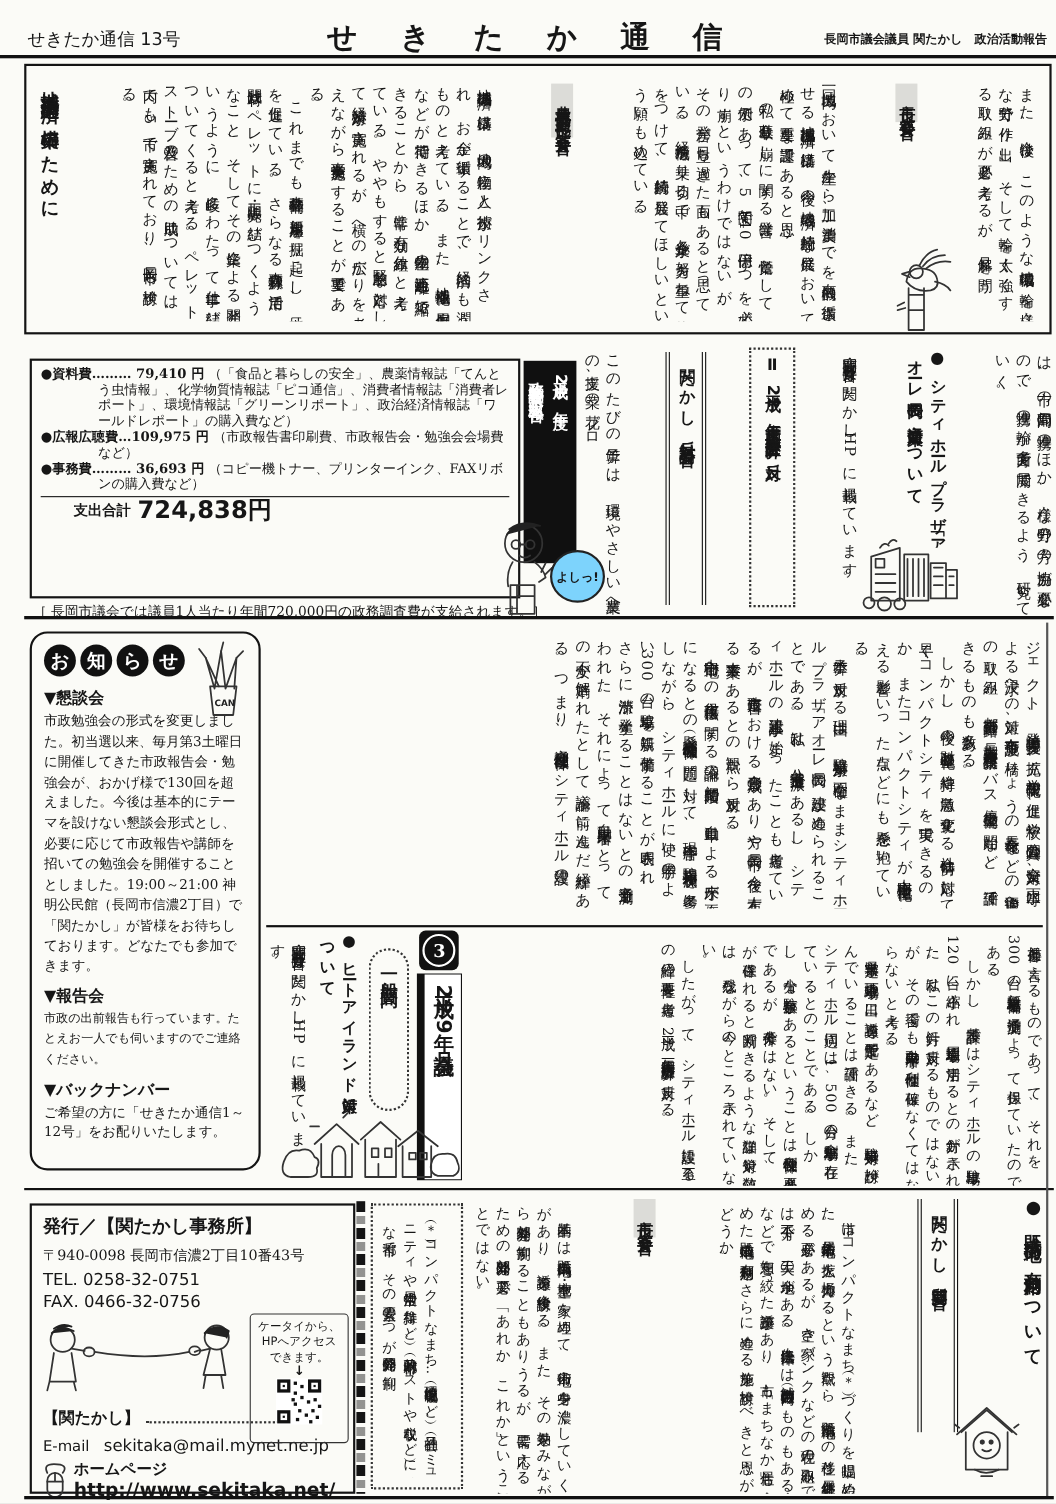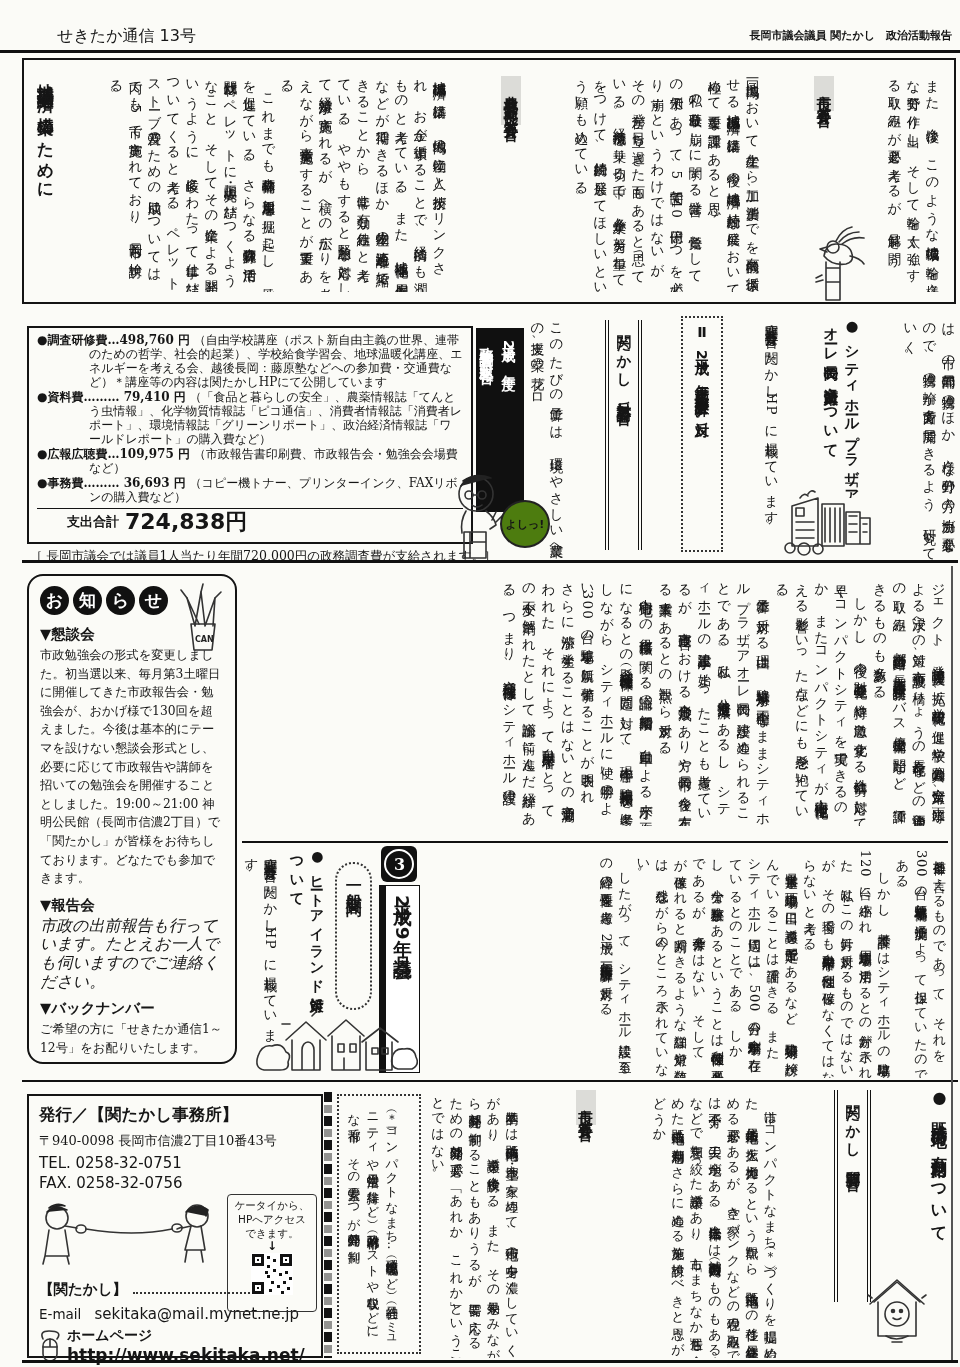--- a/index.html
+++ b/index.html
@@ -18,21 +18,22 @@
   .dbl{border-left:4px double #111;border-right:4px double #111;padding:4px 5px;background:none;}
   .line{background:#111;}
   svg{display:block;}
   .sk{stroke:#333;fill:none;stroke-width:1.6;stroke-linecap:round;stroke-linejoin:round;}
 </style>
 </head>
 <body>
 
 <div class="page">
 
-  <div class="abs gothic" style="left:25px;top:26px;font-size:16px;margin-left:32px;">せきたか通信 13号</div>
+  <div class="abs gothic" style="left:25px;top:26px;font-size:16px;">せきたか通信 13号</div>
+  <div class="abs gothic" style="left:0;top:16px;width:960px;text-align:center;font-size:27px;font-weight:bold;letter-spacing:6px;">せ　き　た　か　通　信</div>
   <div class="abs gothic" style="right:8px;top:28px;font-size:11px;font-weight:bold;">長岡市議会議員 関たかし　政治活動報告</div>
   <div class="abs line" style="left:0;top:50px;width:960px;height:3px;"></div>
 
   <div class="abs vband" style="left:22px;top:58px;width:934px;height:246px;border:2px solid #141414;padding:10px 12px;box-sizing:border-box;">
     <div class="vp">
         <p>また、今後は、このような地域循環の輪を様々な分野で作り出し、そして輪を太く強くする取り組みが必要と考えるが、見解を問う。</p>
       </div>
     <div class="vhead" style="height:158px;"><span class="bg">市長 答弁要旨</span></div>
     <div class="vp">
         <p>同一地域内において生産から加工、消費までを有機的に循環させる地域循環型経済の構築は、今後の地域経済の持続的な発展において極めて重要な課題であると思う。</p>
@@ -59,21 +60,20 @@
       <path class="sk" d="M10 58 l6-3 M10 62 l7-2"></path>
     </svg>
   </div>
 
   <div class="abs v gothic" style="left:476px;top:328px;width:48px;height:184px;background:#101010;color:#fff;font-weight:bold;font-size:14px;letter-spacing:2px;padding:8px 4px;box-sizing:border-box;line-height:22px;">
     <span>平成21年度</span>
     <span style="display:block;">政務調査費 収支報告</span>
   </div>
 
   <div class="abs" style="left:27px;top:326px;width:446px;height:218px;border:2px solid #141414;box-sizing:border-box;padding:5px 8px 0 8px;font-size:12px;line-height:14px;">
-    <div style="padding-left:52px;text-indent:-52px;margin-bottom:1px;"><b>●調査研修費…498,760 円</b> <span>（自由学校講座（ポスト新自由主義の世界、連帯のための哲学、社会的起業）、学校給食学習会、地球温暖化講座、エネルギーを考える会、越後長岡：藤原塾などへの参加費・交通費など）＊講座等の内容は関たかしHPにて公開しています</span></div>
     <div style="padding-left:52px;text-indent:-52px;margin-bottom:1px;"><b>●資料費……… 79,410 円</b> <span>（「食品と暮らしの安全」、農薬情報誌「てんとう虫情報」、化学物質情報誌「ピコ通信」、消費者情報誌「消費者レポート」、環境情報誌「グリーンリポート」、政治経済情報誌「ワールドレポート」の購入費など）</span></div>
     <div style="padding-left:52px;text-indent:-52px;margin-bottom:1px;"><b>●広報広聴費…109,975 円</b> <span>（市政報告書印刷費、市政報告会・勉強会会場費など）</span></div>
     <div style="padding-left:52px;text-indent:-52px;"><b>●事務費……… 36,693 円</b> <span>（コピー機トナー、プリンターインク、FAXリボンの購入費など）</span></div>
     <div style="border-top:1.5px solid #141414;margin-top:4px;padding:6px 0 0 30px;display:flex;align-items:flex-end;">
       <span class="gothic" style="font-size:13px;font-weight:bold;">支出合計</span>
       <span class="gothic" style="font-size:22px;font-weight:bold;margin:0 14px 0 6px;">724,838円</span>
     </div>
   </div>
   <div class="abs" style="left:30px;top:548px;font-size:12.5px;">［ 長岡市議会では議員1人当たり年間720,000円の政務調査費が支給されます。］</div>
 
@@ -83,21 +83,21 @@
       <path class="sk" d="M13 18 q8-12 30-8 M15 13 q12-9 28-3" style="fill:#222;stroke:#222;"></path>
       <circle class="sk" cx="21" cy="27" r="4"></circle>
         <circle class="sk" cx="34" cy="27" r="4"></circle>
       <path class="sk" d="M25 27 h5"></path>
       <path class="sk" d="M24 37 q5 4 10 0"></path>
       <path class="sk" d="M18 43 q-6 10 -4 22 M38 43 q8 6 10 14 l-6 4"></path>
       <path class="sk" d="M44 52 l4-8 M48 54 l6-6"></path>
       <path class="sk" d="M16 64 h22 v26 h-22z M22 64 v26 M22 74 h16"></path>
     </svg>
   </div>
-  <div class="abs" style="left:500px;top:500px;width:46px;height:44px;border:2px solid #222;border-radius:50%;background:#4d7c0f;display:flex;align-items:center;justify-content:center;">
+  <div class="abs" style="left:500px;top:500px;width:46px;height:44px;border:2px solid #222;border-radius:50%;background:#7dd3fc;display:flex;align-items:center;justify-content:center;">
     <span class="gothic" style="font-size:11px;font-weight:bold;">よしっ!</span>
   </div>
 
   <div class="abs vband" style="left:528px;top:314px;width:430px;height:246px;">
     <div class="vp">
         <p>は、市の部局間の連携のほか、様々な分野の方々の協力が必要なので、連携の輪が多方面で展開できるよう、研究していく。</p>
       </div>
     <div class="vp gothic" style="height:180px;align-self:flex-start;margin-top:4px;font-weight:bold;font-size:14.5px;line-height:21px;">
         <p>●シティホールプラザ「アオーレ長岡」の交通対策について</p>
       </div>
@@ -138,21 +138,21 @@
       <svg width="56" height="74" viewBox="0 0 56 74">
         <path class="sk" d="M16 44 h24 l-3 26 h-18z"></path>
         <path class="sk" d="M20 46 l6-34 4 34 M30 46 l10-28 -2 28 M24 44 l-12-26 8 28"></path>
         <path class="sk" d="M26 12 l2-8 M40 18 l6-6 M12 18 l-6-8"></path>
         <text x="20" y="62" style="font:bold 8px 'DejaVu Sans',sans-serif;fill:#222;stroke:none;">CAN</text>
       </svg>
     </div>
     <div class="gothic" style="font-size:14.5px;font-weight:bold;margin:10px 0 2px;">▼懇談会</div>
     <div style="font-size:12.3px;line-height:18.6px;">市政勉強会の形式を変更しました。初当選以来、毎月第3土曜日に開催してきた市政報告会・勉強会が、おかげ様で130回を超えました。今後は基本的にテーマを設けない懇談会形式とし、必要に応じて市政報告や講師を招いての勉強会を開催することとしました。19:00～21:00 神明公民館（長岡市信濃2丁目）で「関たかし」が皆様をお待ちしております。どなたでも参加できます。</div>
     <div class="gothic" style="font-size:14.5px;font-weight:bold;margin:8px 0 2px;">▼報告会</div>
-    <div style="font-size:16px;line-height:18.6px;font-style:italic;">市政の出前報告も行っています。たとえお一人でも伺いますのでご連絡ください。</div>
+    <div style="font-size:11px;line-height:18.6px;">市政の出前報告も行っています。たとえお一人でも伺いますのでご連絡ください。</div>
     <div class="gothic" style="font-size:14.5px;font-weight:bold;margin:8px 0 2px;">▼バックナンバー</div>
     <div style="font-size:12.3px;line-height:18.6px;">ご希望の方に「せきたか通信1～12号」をお配りいたします。</div>
   </div>
 
   <div class="abs vband" style="left:242px;top:566px;width:706px;height:268px;justify-content:flex-start;">
     <div class="vp" style="height:252px;margin-top:8px;font-size:13.5px;line-height:19.5px;">
       <p>ジェクト、発達障害児支援の拡充、学校耐震化の促進、学校や公園遊具の安全対策、雨水等による浸水への対策、市有施設や橋りょうの長寿命化などの適正管理への取り組み、都市計画道路の長期未着手路線検討業務、バス停上屋整備の開始など、評価できるものも多数ある。</p>
       <p class="ind">しかし、今後の財政健全化の維持や急激に変化する社会情勢に対応して素早くコンパクトシティを実現できるのか、またコンパクトシティが中心市街地活性化に与える影響といった点などにも懸念を抱いている。</p>
       <p class="ind">本予算に反対する理由は、駐車場対策が不明確なままシティホールプラザ「アオーレ長岡」の建設が進められることである。私は、公共交通推進派であるし、シティホールの建設工事が始まったことも考慮しているが、市政運営における合意形成のあり方や長岡市の今後を左右する大事業であるとの観点から反対する。</p>
       <p class="ind">中心市街地への市役所移転に関する議論の初期段階で、自動車による来庁が不便になるとの懸念（交通利便性確保の問題）に対して、現本庁舎の駐車場利用状況を参考にしながら、シティホールに使い勝手のよい300台の駐車場を新規に整備することが表明され、さらに渋滞が発生することはないとの交通予測も行われた。それによって自動車来庁者にとっての不安が解消されたとして議論が前に進んだ経緯がある。つまり、交通利便性確保はシティホール建設の</p>
@@ -228,21 +228,21 @@
 
   <div class="abs" style="left:324px;top:1092px;width:8px;height:266px;background:repeating-linear-gradient(180deg,#141414 0 10px,#fbfbf7 10px 13px,rgba(20,20,20,0.45) 13px 21px,#fbfbf7 21px 24px);"></div>
   <div class="abs" style="left:337px;top:1094px;width:84px;height:260px;border:2px dotted #333;box-sizing:border-box;padding:9px 6px;">
     <div class="v" style="height:238px;font-size:12.5px;line-height:19px;letter-spacing:0.5px;overflow:hidden;">（＊）コンパクトなまち…環境的（温暖化など）、社会的（コミュニティや日常生活の維持など）、財政的（都市コストや税収など）に持続可能な都市で、その要素の一つが郊外開発の抑制。</div>
   </div>
 
   <div class="abs" style="left:27px;top:1094px;width:296px;height:264px;border:2px solid #141414;box-sizing:border-box;padding:8px 10px;">
     <div class="gothic" style="font-size:16.5px;font-weight:bold;">発行／【関たかし事務所】</div>
     <div style="font-size:13px;margin-top:6px;">〒940-0098 長岡市信濃2丁目10番43号</div>
     <div class="gothic" style="font-size:15px;margin-top:4px;">TEL. 0258-32-0751</div>
-    <div class="gothic" style="font-size:15px;margin-top:2px;">FAX. 0258-32-0756</div>
+    <div class="gothic" style="font-size:15px;margin-top:2px;">FAX. 0466-32-0756</div>
 
     <div class="abs" style="left:6px;top:96px;">
       <svg width="188" height="80" viewBox="0 0 188 80">
         <circle class="sk" cx="22" cy="26" r="11"></circle>
         <path class="sk" d="M12 20 q8-8 20-2 M14 16 q8-6 16-2" style="fill:#222;stroke:#222;"></path>
         <path class="sk" d="M14 38 l-4 26 h24 l-4-26 M10 64 l-2 8 M32 64 l2 8"></path>
         <path class="sk" d="M30 34 l12 2"></path>
         <ellipse class="sk" cx="46" cy="37" rx="5" ry="4"></ellipse>
         <path class="sk" d="M51 37 q48 8 86 0"></path>
         <ellipse class="sk" cx="142" cy="36" rx="5" ry="4"></ellipse>

